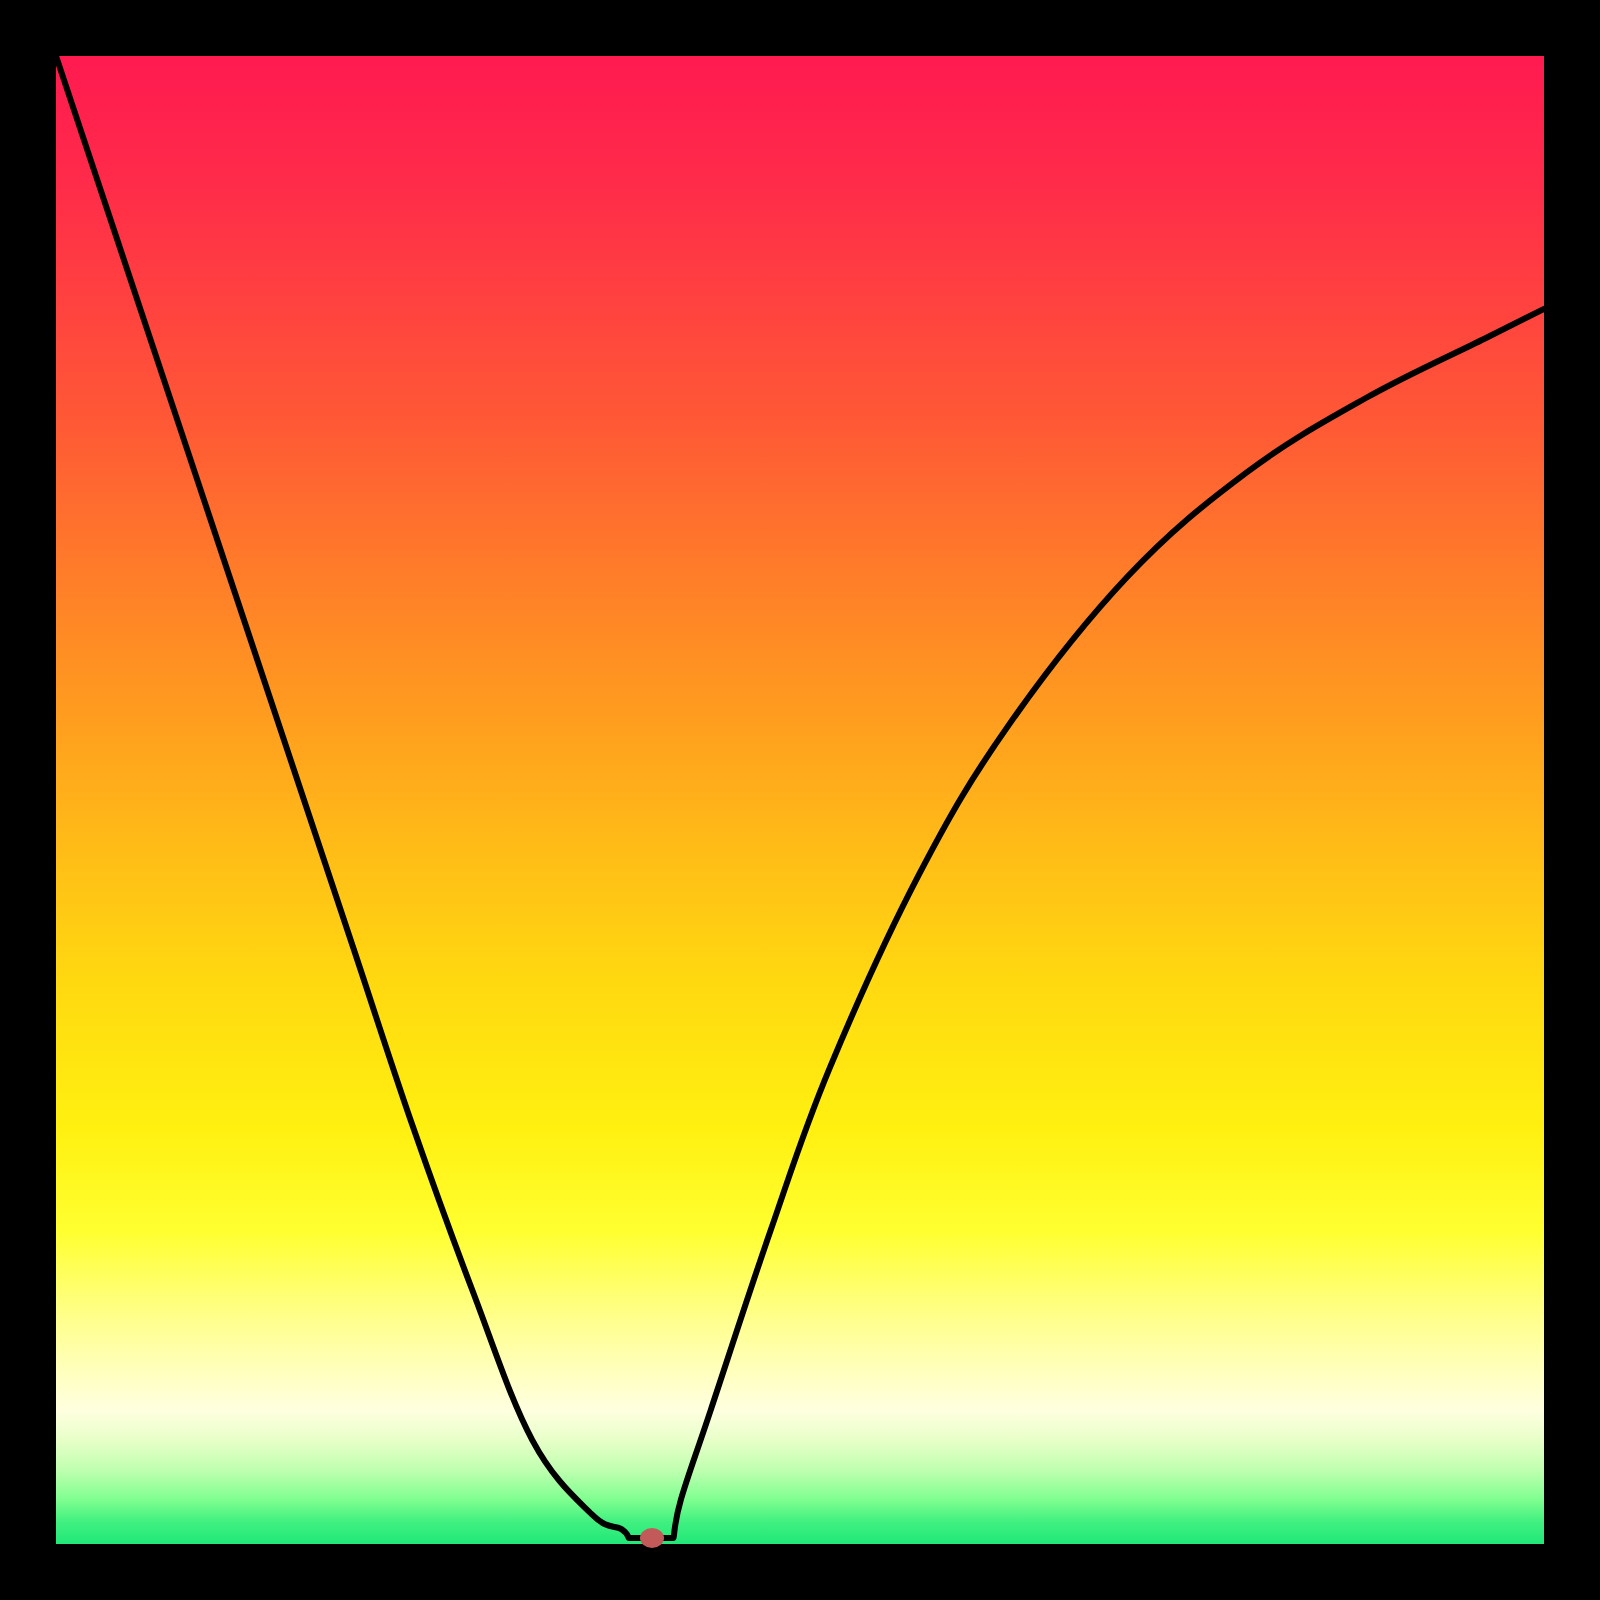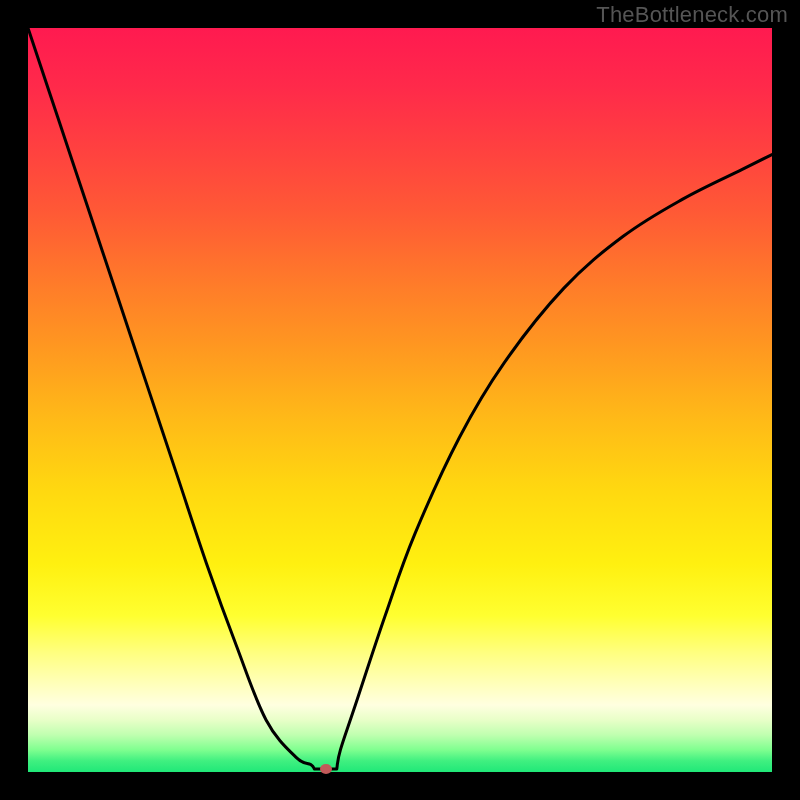--- a/index.html
+++ b/index.html
@@ -60,20 +60,19 @@
     height: 10px;
     background: #c35a5a;
     border-radius: 50%;
     transform: translate(-50%, -50%);
   }
 </style>
 </head>
 <body>
 
 <div class="outer">
-  <div class="watermark">TheBottleneck.com</div>
   <div class="plot">
     <svg class="curve" viewBox="0 0 744 744" preserveAspectRatio="none">
       <path id="curve-path" fill="none" stroke="#000" stroke-width="3" stroke-linejoin="round" stroke-linecap="round" d="M 0 0 C 5.3568 16.070399999999996, 19.046400000000002 57.13919999999998, 29.76 89.27999999999997 C 40.473600000000005 121.42079999999996, 48.806400000000004 146.41919999999993, 59.52 178.55999999999995 C 70.2336 210.70079999999996, 78.5664 235.69919999999996, 89.28 267.84 C 99.9936 299.9808, 108.3264 324.9792, 119.04 357.12 C 129.7536 389.2608, 138.08640000000003 414.25919999999996, 148.8 446.4 C 159.5136 478.5408, 167.8464 504.87839999999994, 178.56 535.68 C 189.27360000000002 566.4816, 197.6064 589.3968, 208.32000000000002 617.52 C 219.03360000000004 645.6432, 227.36640000000003 671.832, 238.08 691.92 C 248.7936 712.0079999999999, 259.8048 721.0848, 267.84 729.12 C 275.87519999999995 737.1552, 279.372 734.4172799999999, 282.72 736.56 C 286.06800000000004 738.70272, 285.7704 740.22048, 286.44 741.024 L 308.76 741.024 C 309.4296 737.5420799999999, 309.13199999999995 733.1971199999999, 312.47999999999996 721.68 C 315.828 710.16288, 319.3248 701.1456, 327.36 677.04 C 335.39520000000005 652.9344, 346.4064 618.5616, 357.12 587.76 C 367.8336 556.9584, 373.488 538.0608, 386.88 505.91999999999996 C 400.272 473.77919999999995, 415.4496 440.0016, 431.52 409.2 C 447.5904 378.3984, 457.4112 361.58399999999995, 476.16 334.79999999999995 C 494.90880000000004 308.01599999999996, 514.2528 283.16639999999995, 535.68 260.4 C 557.1071999999999 237.6336, 573.7728000000001 224.39040000000006, 595.2 208.32000000000005 C 616.6272 192.24960000000004, 633.2928 183.17280000000002, 654.72 171.12 C 676.1472 159.06719999999999, 698.1696000000001 149.39520000000002, 714.24 141.36 C 730.3104 133.3248, 738.6432 129.15840000000003, 744 126.48000000000002"></path>
     </svg>
     <div class="marker" id="marker" style="left: 297.6px; top: 741.024px; background: rgb(195, 90, 90);"></div>
   </div>
 </div>
 
 </body></html>

